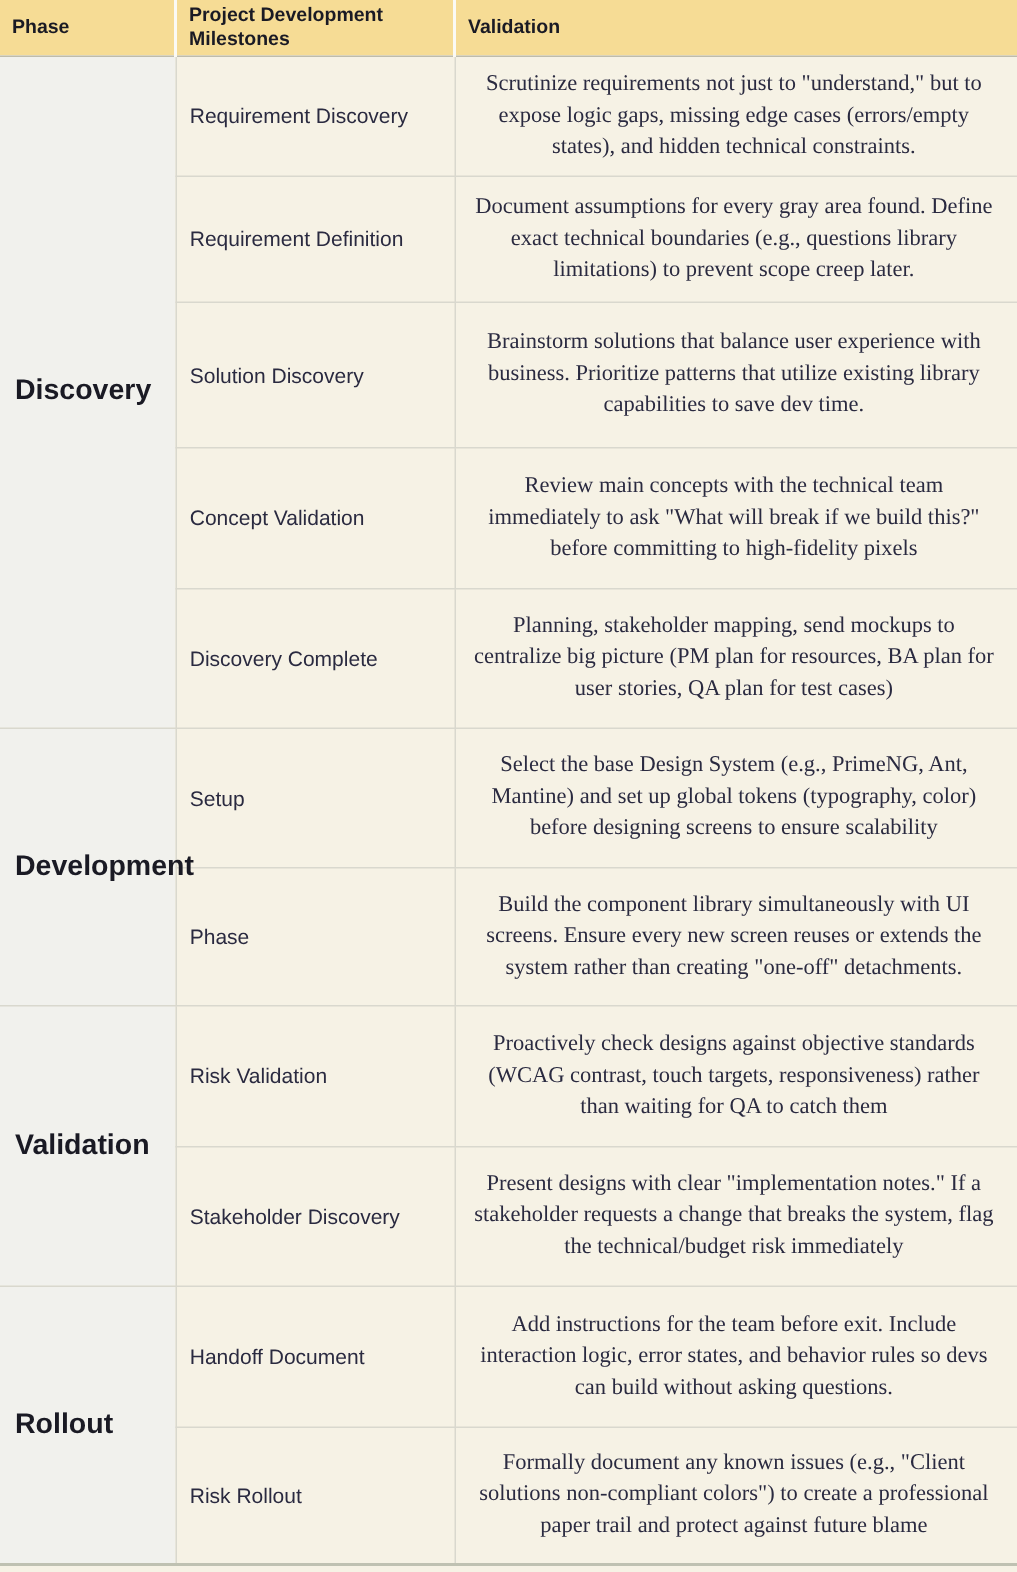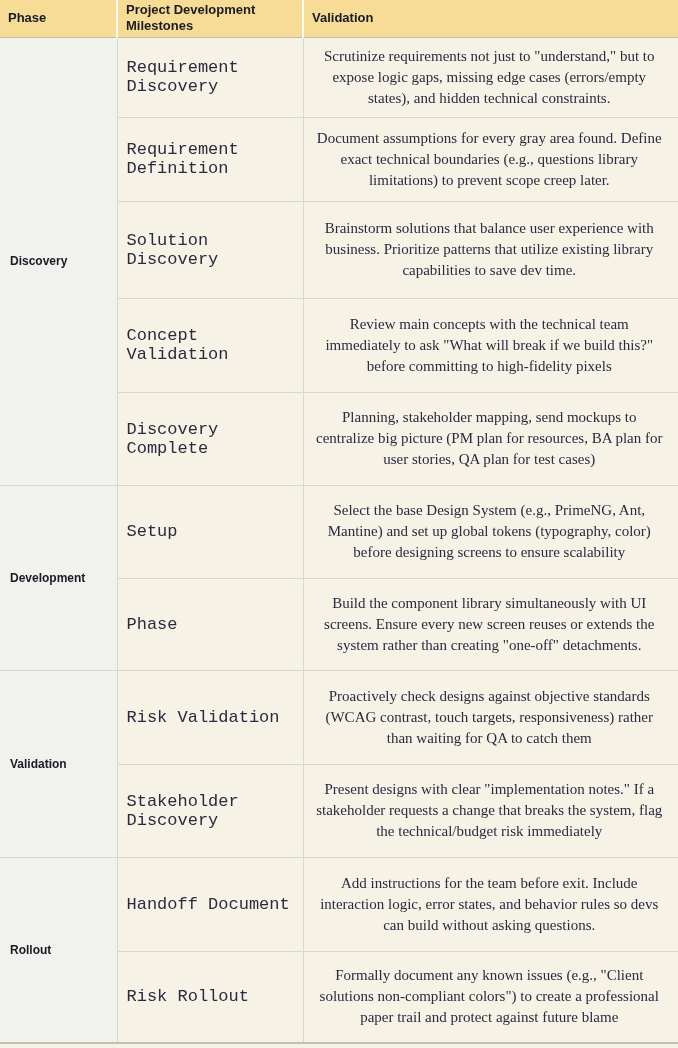--- a/index.html
+++ b/index.html
@@ -40,30 +40,30 @@
   th.hdr:last-child { border-right: none; }
 
   
   td {
     border: 1px solid #D9D8CE;
     vertical-align: middle;
   }
   td.phase-cell {
     background: #F1F1ED;
     font-family: "Liberation Sans", sans-serif;
-    font-size: 12px;
+    font-size: 19px;
     font-weight: bold;
     color: #1A1A24;
     padding-left: 10px;
     border-left: none;
   }
   td.milestone-cell {
     background: #F6F2E5;
-    font-family: Liberation Mono, monospace;
-    font-size: 17px;
+    font-family: Liberation Sans, sans-serif;
+    font-size: 14px;
     color: #2A2A40;
     padding-left: 9px;
     padding-right: 6px;
   }
   td.def-cell {
     background: #F6F2E5;
     font-family: "Liberation Serif", serif;
     font-size: 15px;
     color: #2A2A40;
     line-height: 1.4;

